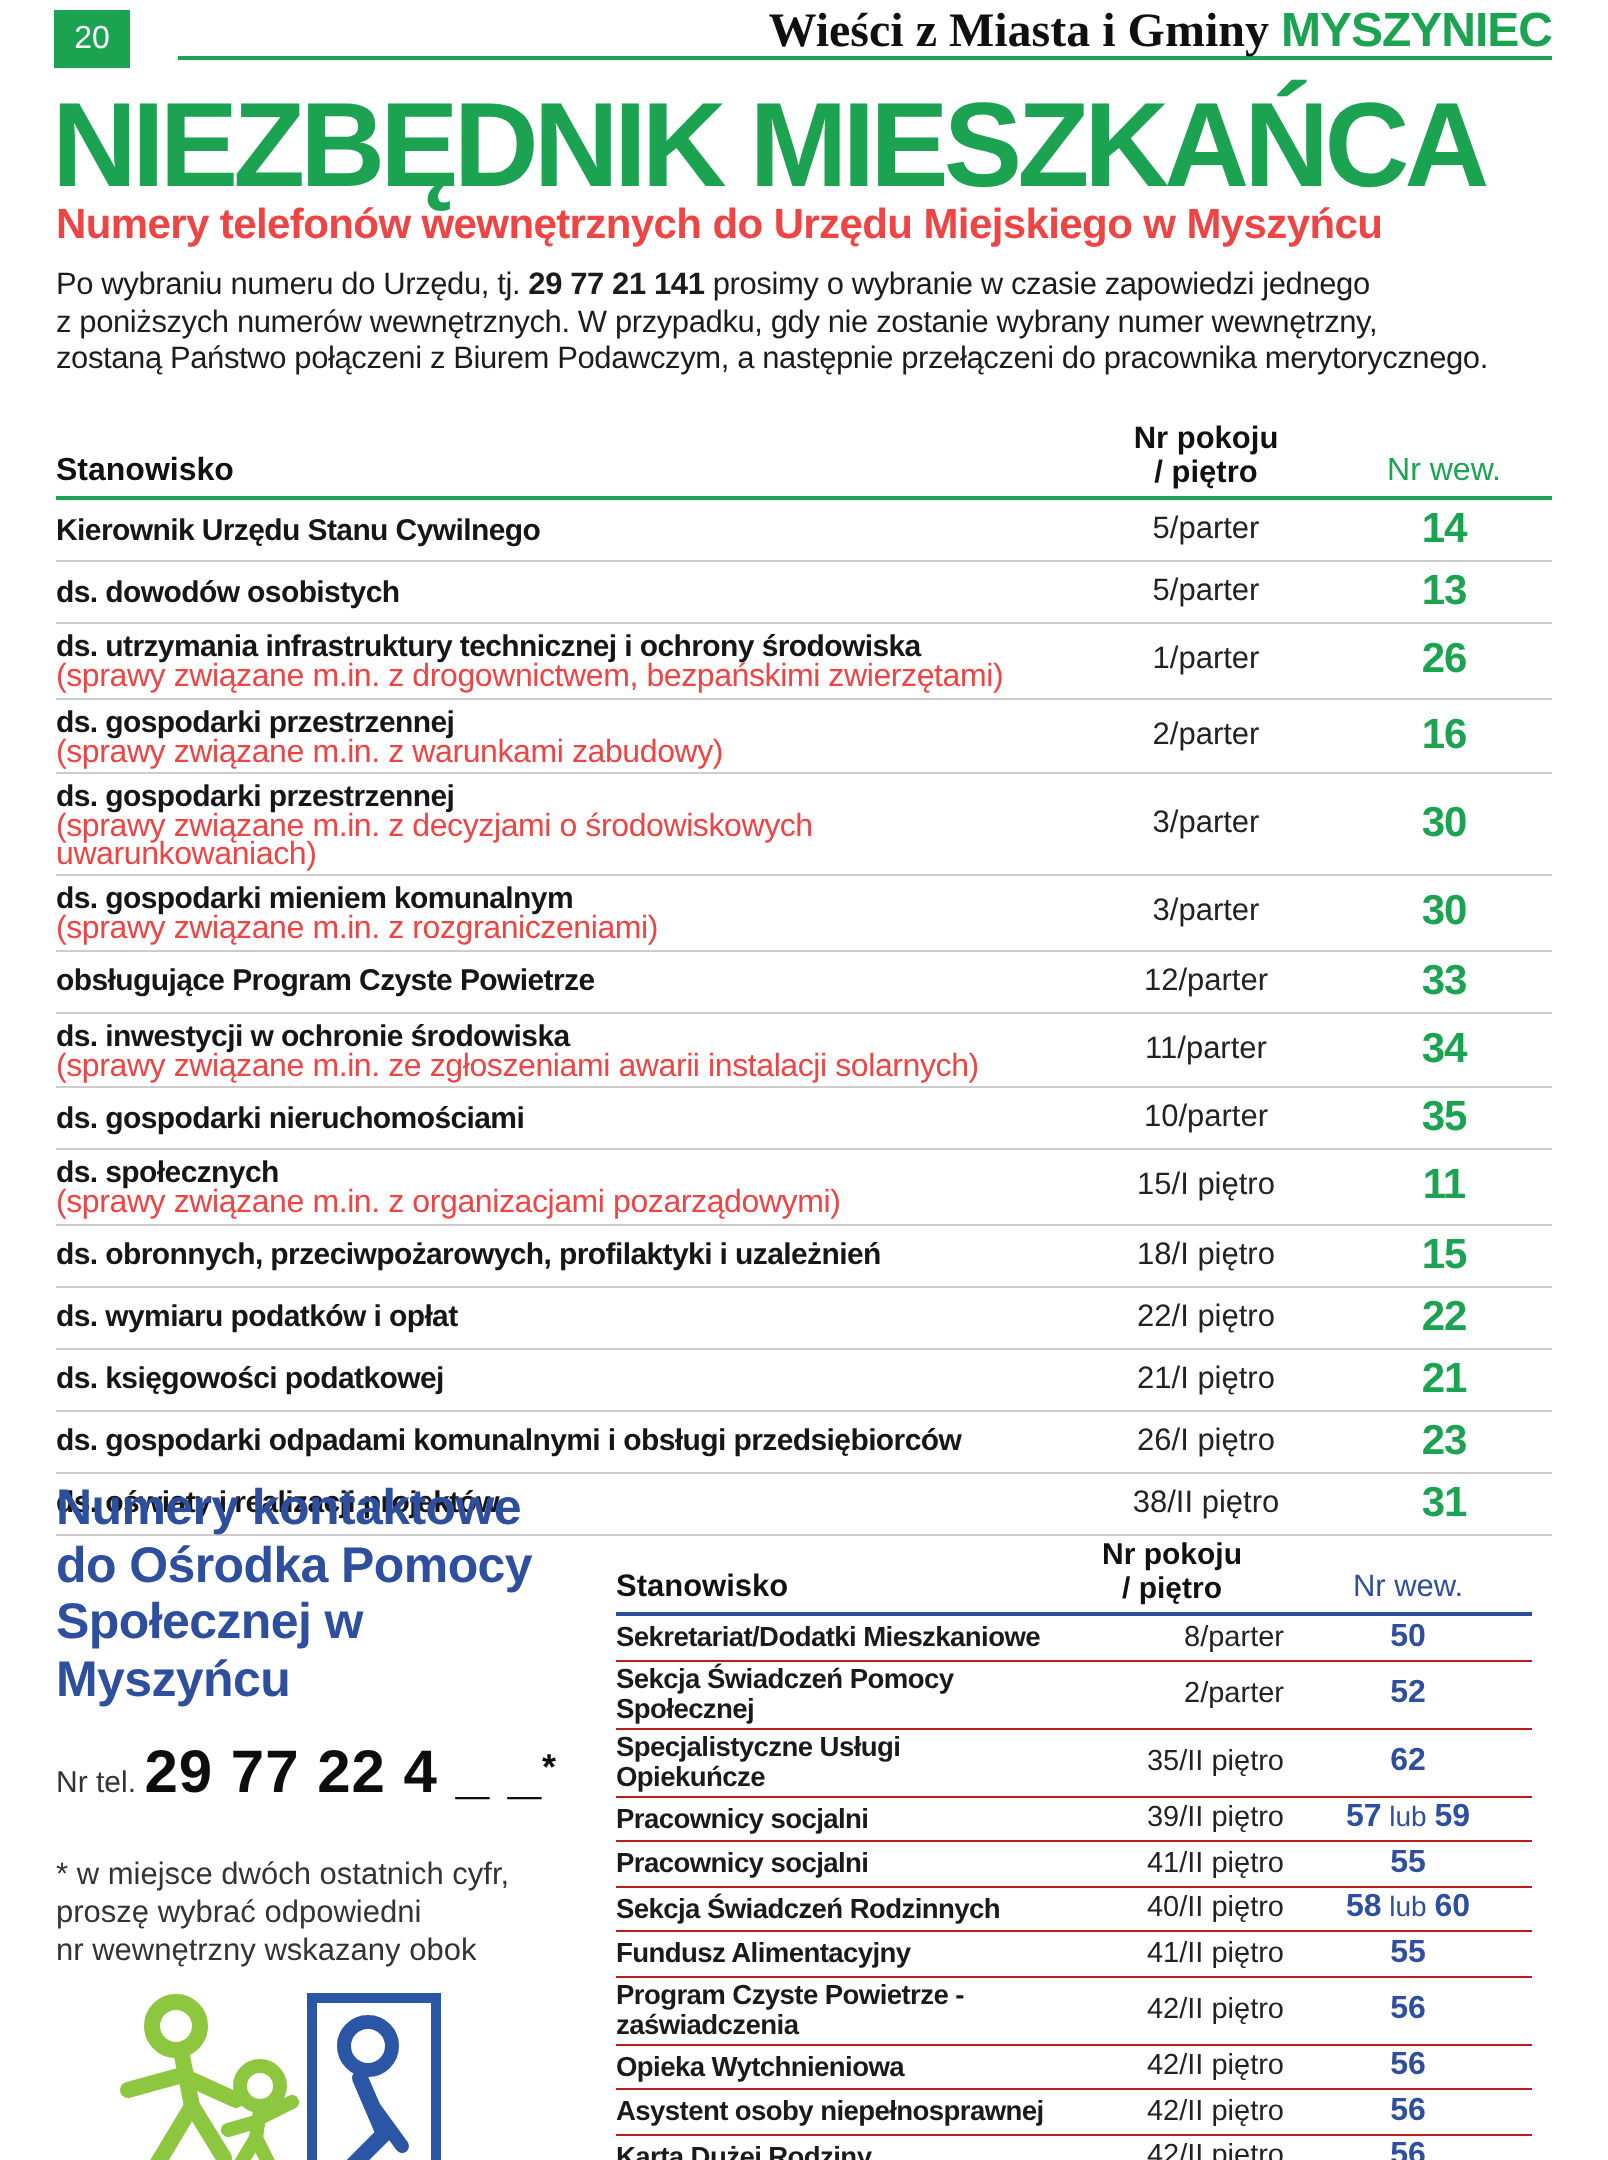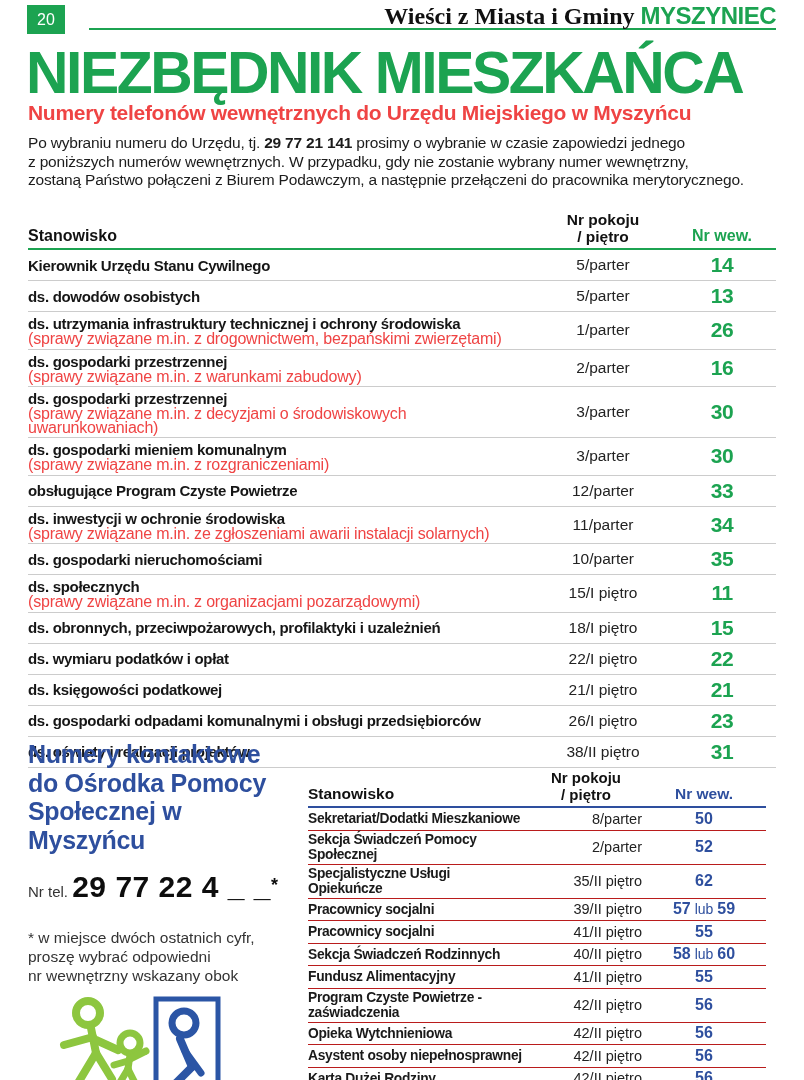--- a/index.html
+++ b/index.html
@@ -22,21 +22,21 @@
             letter-spacing:-0.3px;white-space:nowrap;}
   .intro{position:absolute;top:134px;left:28px;width:740px;font-size:15.5px;line-height:18.5px;
          color:#1c1c1c;white-space:pre-line;letter-spacing:-0.2px;}
   .intro b{font-weight:bold;}
 
   
   .mtable{position:absolute;top:190px;left:28px;width:748px;}
   .thead{display:flex;align-items:flex-end;border-bottom:2px solid #1ca351;padding-bottom:3px;}
   .th-pos{flex:1;font-size:16px;font-weight:bold;color:#111;}
   .th-room{width:130px;text-align:center;font-size:15.5px;font-weight:bold;color:#111;line-height:17px;white-space:pre-line;}
-  .th-ext{width:108px;text-align:center;font-size:16px;font-weight:bold;margin-top:37px;}
+  .th-ext{width:108px;text-align:center;font-size:16px;font-weight:normal;margin-top:37px;}
   .mtable .th-ext{color:#1ca351;}
   .mrow{display:flex;align-items:center;border-bottom:1px solid #cccccc;padding:3px 0;min-height:21px;}
   .c-pos{flex:1;padding-right:10px;}
   .pos-title{font-size:15px;font-weight:bold;color:#161616;line-height:17px;letter-spacing:-0.3px;}
   .pos-sub{font-size:16px;color:#ef4444;line-height:13.5px;letter-spacing:-0.2px;}
   .c-room{width:130px;text-align:center;font-size:15.5px;color:#222;}
   .mtable .c-ext{width:108px;text-align:center;font-size:21px;font-weight:bold;color:#1ca351;letter-spacing:-0.5px;}
 
   
   .leftcol{position:absolute;top:740px;left:28px;width:276px;}

